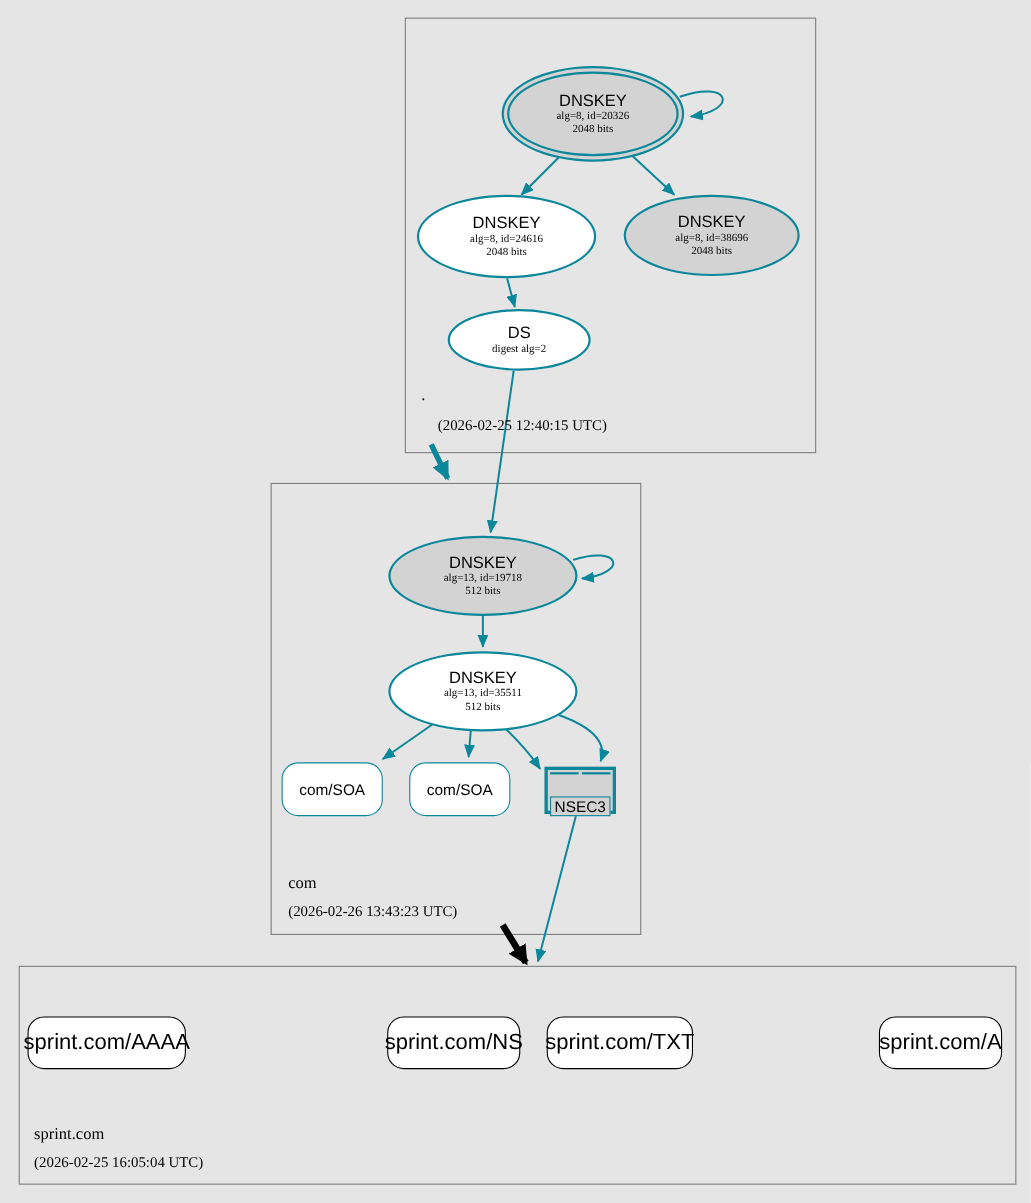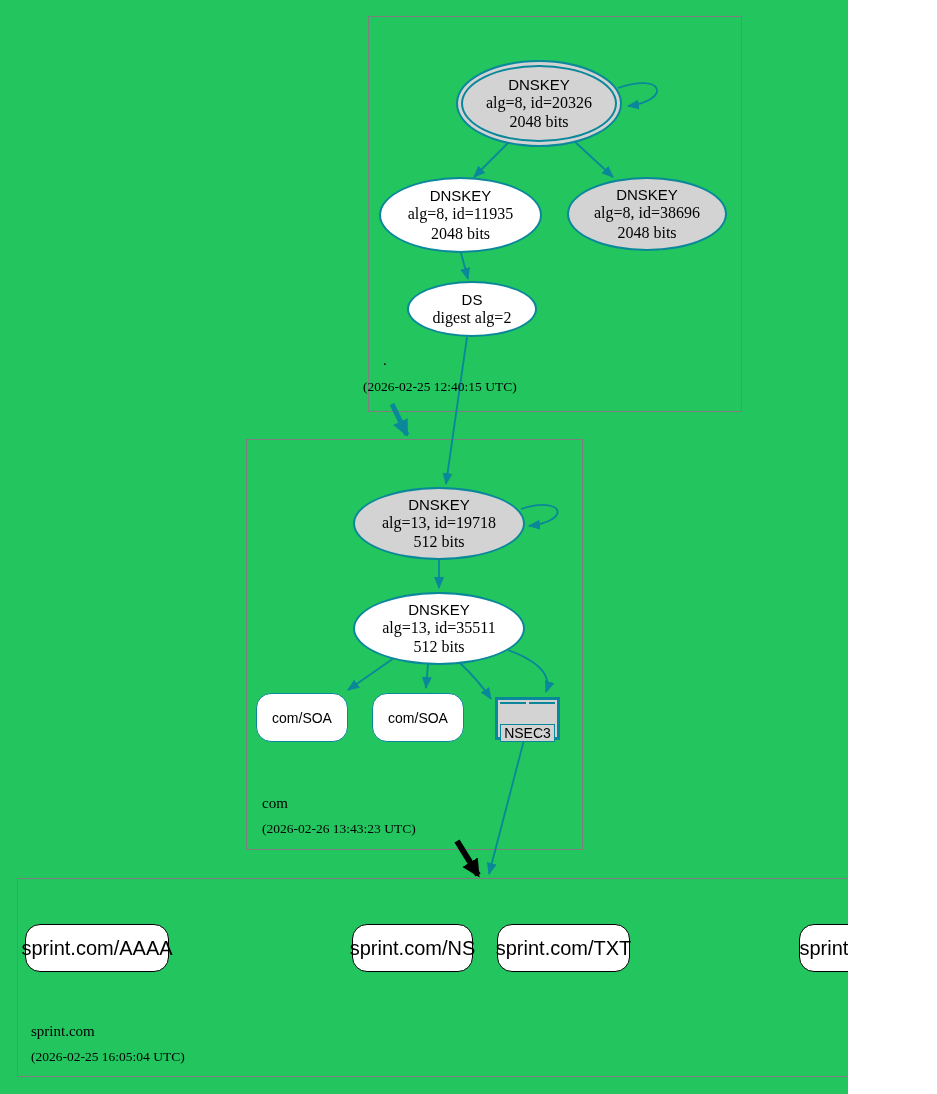--- a/index.html
+++ b/index.html
@@ -1,30 +1,30 @@
 <!DOCTYPE html>
 <html><head>
 <meta charset="utf-8">
 <style>
   html,body{margin:0;padding:0;background:#ffffff;}
   #canvas{
-    position:relative;width:848px;height:1094px;background:#22c55e;overflow:hidden;
+    position:relative;width:937px;height:1094px;background:#e5e5e5;overflow:hidden;
     font-family:"Liberation Sans",sans-serif;color:#000;
   }
   svg#edges{position:absolute;left:0;top:0;width:937px;height:1094px;}
   .zonebox{position:absolute;border:1.4px solid #7e7e7e;background:transparent;}
   .zname{position:absolute;font-family:"Liberation Serif",serif;font-size:15px;color:#000;white-space:nowrap;}
   .zts{position:absolute;font-family:"Liberation Serif",serif;font-size:13.5px;color:#000;white-space:nowrap;}
   .node{position:absolute;box-sizing:border-box;display:flex;flex-direction:column;align-items:center;justify-content:center;}
   .ell{border:2px solid #0a879a;border-radius:50%;}
   .fill-gray{background:#d3d3d3;}
   .fill-white{background:#ffffff;}
   .inner-ring{position:absolute;inset:3px;border:2px solid #0a879a;border-radius:50%;pointer-events:none;}
   .ntitle{font-size:15px;line-height:1.15;font-family:"Liberation Sans",sans-serif;}
-  .nsub{font-size:16px;line-height:1.2;font-family:"Liberation Serif",serif;}
+  .nsub{font-size:10px;line-height:1.2;font-family:"Liberation Serif",serif;}
   .rrect{border:1.8px solid #0a879a;border-radius:15px;background:#fff;font-size:14px;}
   .rrect-black{border:1.8px solid #000;border-radius:15px;background:#fff;font-size:20px;}
   .nsec3{
     position:absolute;box-sizing:border-box;border:3px solid #0a879a;background:#d3d3d3;
     display:flex;flex-direction:column;padding:2px;gap:20px;
   }
   .nsec3-toprow{display:flex;gap:3px;height:9px;}
   .nsec3-cell{flex:1;border:1px solid #0a879a;background:#d3d3d3;box-sizing:border-box;}
   .nsec3-label{flex:1;border:1px solid #0a879a;display:flex;align-items:center;justify-content:center;
     font-size:14px;background:#d3d3d3;box-sizing:border-box;}
@@ -70,37 +70,37 @@
 
   <div class="node ell fill-gray" style="left:456px;top:60px;width:166px;height:87px">
     <div class="inner-ring"></div>
     <div class="ntitle">DNSKEY</div>
     <div class="nsub">alg=8, id=20326</div>
     <div class="nsub">2048 bits</div>
   </div>
 
   <div class="node ell fill-white" style="left:379px;top:177px;width:163px;height:76px">
     <div class="ntitle">DNSKEY</div>
-    <div class="nsub">alg=8, id=11935</div>
+    <div class="nsub">alg=8, id=24616</div>
     <div class="nsub">2048 bits</div>
   </div>
 
   <div class="node ell fill-gray" style="left:567px;top:177px;width:160px;height:74px">
     <div class="ntitle">DNSKEY</div>
     <div class="nsub">alg=8, id=38696</div>
     <div class="nsub">2048 bits</div>
   </div>
 
   <div class="node ell fill-white" style="left:407px;top:281px;width:130px;height:56px">
     <div class="ntitle">DS</div>
     <div class="nsub">digest alg=2</div>
   </div>
 
   <div class="zname" style="left:383px;top:352px">.</div>
-  <div class="zts" style="left:363px;top:379px">(2026-02-25 12:40:15 UTC)</div>
+  <div class="zts" style="left:398px;top:379px">(2026-02-25 12:40:15 UTC)</div>
 
   <div class="node ell fill-gray" style="left:353px;top:487px;width:172px;height:73px">
     <div class="ntitle">DNSKEY</div>
     <div class="nsub">alg=13, id=19718</div>
     <div class="nsub">512 bits</div>
   </div>
 
   <div class="node ell fill-white" style="left:353px;top:592px;width:172px;height:73px">
     <div class="ntitle">DNSKEY</div>
     <div class="nsub">alg=13, id=35511</div>

